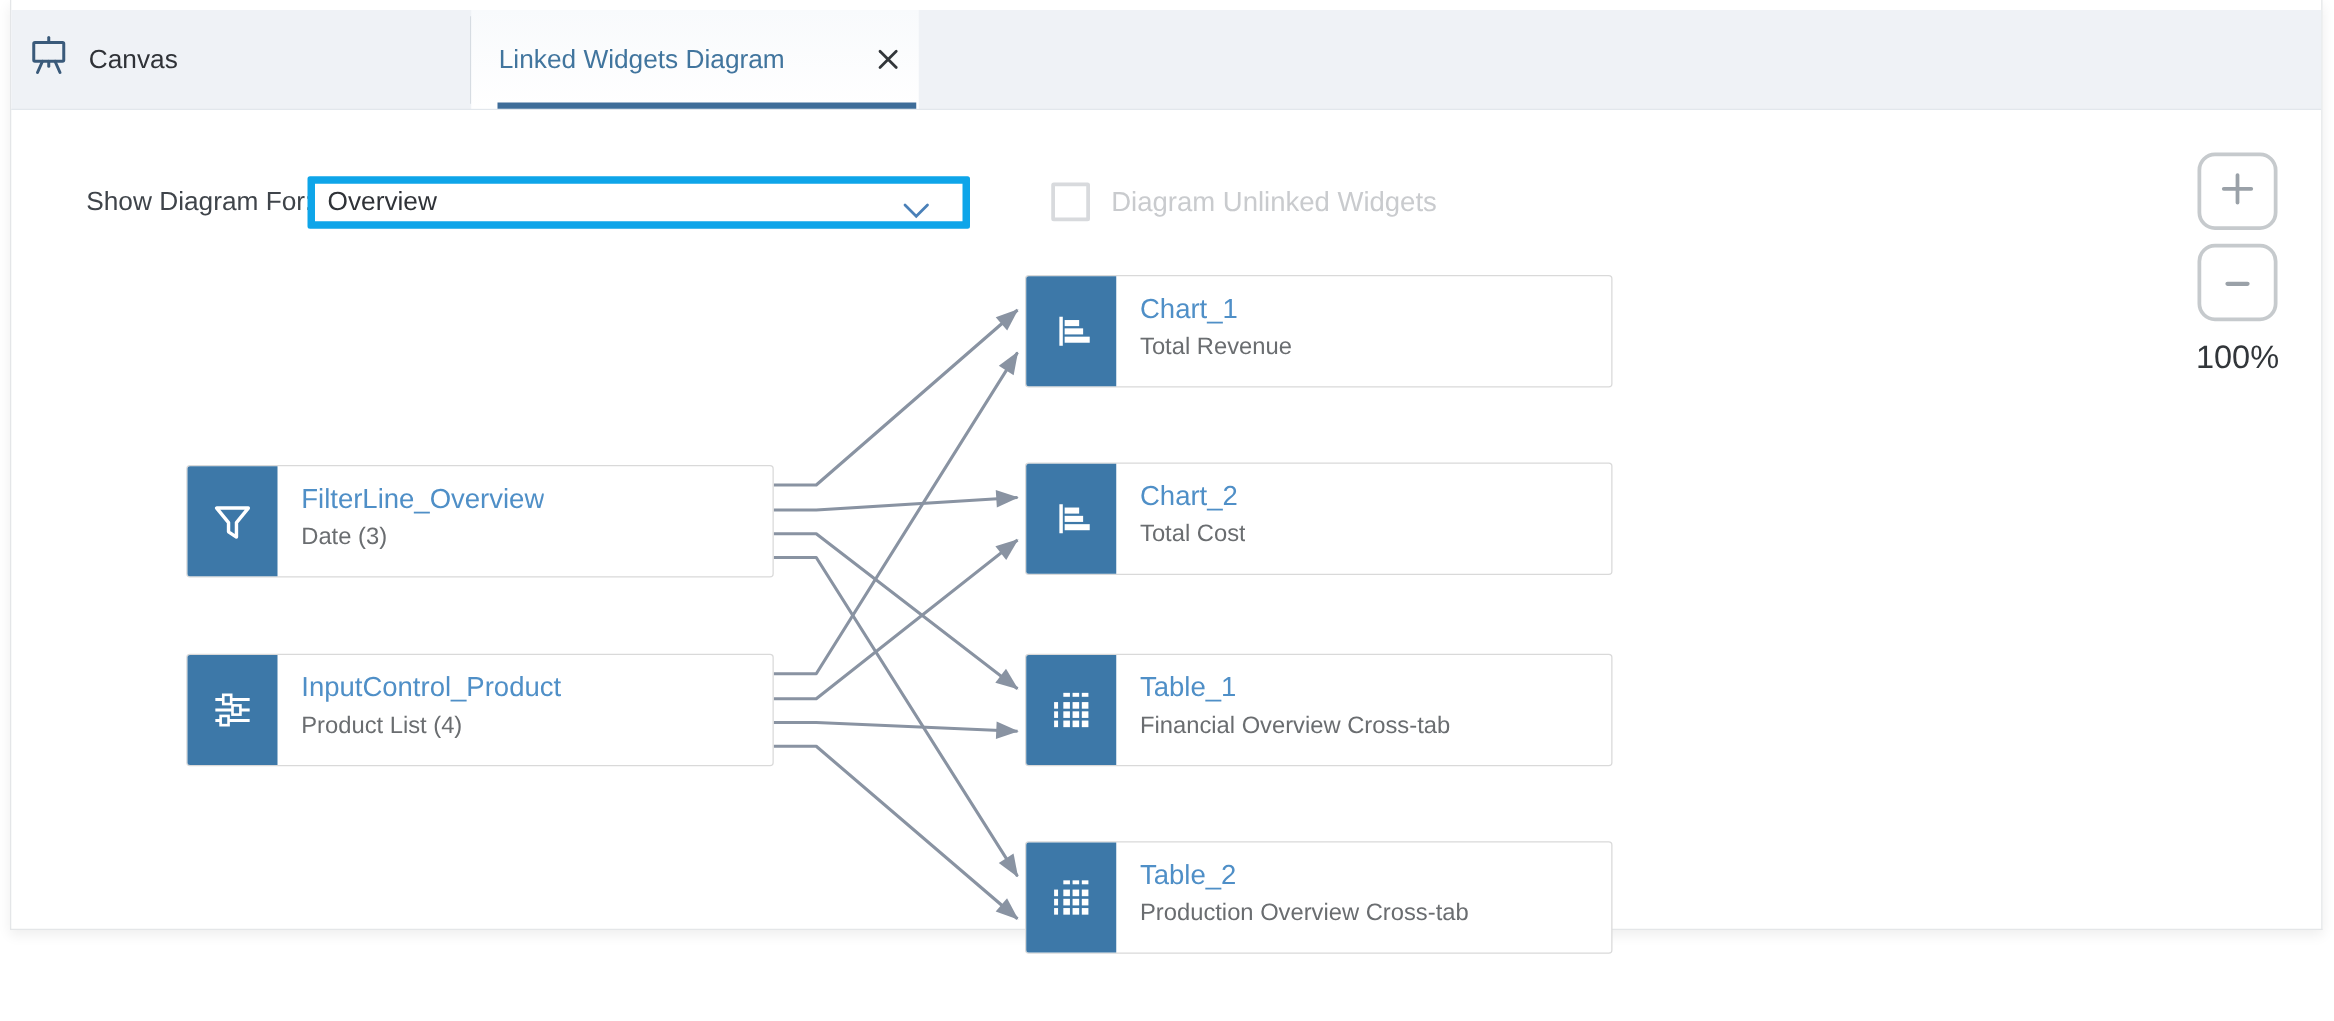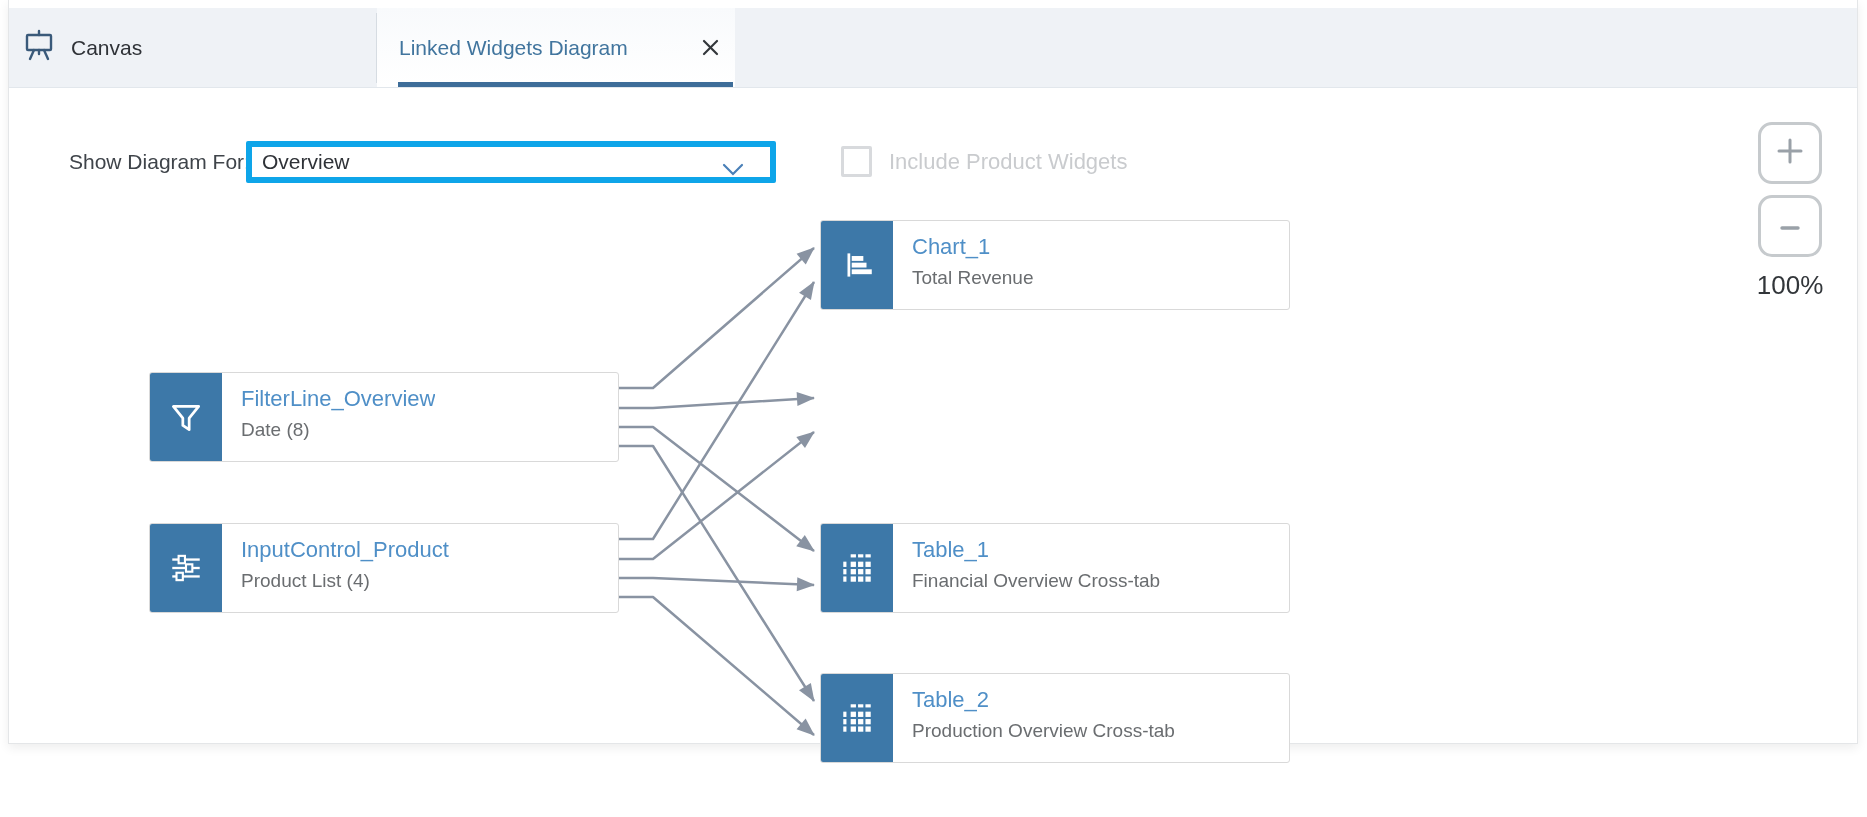--- a/index.html
+++ b/index.html
@@ -90,21 +90,21 @@
   <div class="toolbar-label">Show Diagram For:</div>
   <div class="dropdown">
     <span class="dropdown-value">Overview</span>
     <span class="dropdown-chevron">
       <svg width="22" height="13" viewBox="0 0 22 13" fill="none" stroke="#4a80b8" stroke-width="2.2" stroke-linecap="round">
         <path d="M2 2 L11 11 L20 2"></path>
       </svg>
     </span>
   </div>
   <div class="checkbox"></div>
-  <div class="checkbox-label">Include Product Widgets</div>
+  <div class="checkbox-label">Diagram Unlinked Widgets</div>
 
   <div class="zoom-btn zoom-in">
     <span>
       <svg width="28" height="28" viewBox="0 0 28 28" stroke="#9aa1a8" stroke-width="3" stroke-linecap="round">
         <path d="M14 3 V25"></path>
           <path d="M3 14 H25"></path>
       </svg>
     </span>
   </div>
   <div class="zoom-btn zoom-out">
@@ -133,21 +133,21 @@
     </svg>
 
   <div class="node src-0">
     <div class="node-icon">
       <svg width="38" height="38" viewBox="0 0 36 36" fill="none" stroke="#ffffff" stroke-width="2.6" stroke-linejoin="round">
         <path d="M6 8 H30 L21 19 V30 L15 26 V19 Z"></path>
       </svg>
     </div>
     <div class="node-text">
       <div class="node-title">FilterLine_Overview</div>
-      <div class="node-subtitle">Date (8)</div>
+      <div class="node-subtitle">Date (3)</div>
     </div>
   </div>
   <div class="node src-1">
     <div class="node-icon">
       <svg width="38" height="38" viewBox="0 0 36 36">
         <g stroke="#ffffff" stroke-width="2.2">
           <path d="M5 10 H31"></path>
             <path d="M5 18 H31"></path>
             <path d="M5 26 H31"></path>
         </g>
@@ -169,20 +169,34 @@
       <svg width="38" height="38" viewBox="0 0 36 36" fill="#ffffff">
         <rect x="9" y="7" width="2.6" height="22"></rect>
         <rect x="13" y="9.5" width="11" height="4.6"></rect>
         <rect x="13" y="15.8" width="14" height="4.6"></rect>
         <rect x="13" y="22.1" width="19" height="4.6"></rect>
       </svg>
     </div>
     <div class="node-text">
       <div class="node-title">Chart_1</div>
       <div class="node-subtitle">Total Revenue</div>
+    </div>
+  </div>
+  <div class="node tgt-1">
+    <div class="node-icon">
+      <svg width="38" height="38" viewBox="0 0 36 36" fill="#ffffff">
+        <rect x="9" y="7" width="2.6" height="22"></rect>
+        <rect x="13" y="9.5" width="11" height="4.6"></rect>
+        <rect x="13" y="15.8" width="14" height="4.6"></rect>
+        <rect x="13" y="22.1" width="19" height="4.6"></rect>
+      </svg>
+    </div>
+    <div class="node-text">
+      <div class="node-title">Chart_2</div>
+      <div class="node-subtitle">Total Cost</div>
     </div>
   </div>
   <div class="node tgt-2">
     <div class="node-icon">
       <svg width="38" height="38" viewBox="0 0 36 36" fill="#ffffff">
         <rect x="12" y="5" width="5" height="3"></rect>
           <rect x="19" y="5" width="5" height="3"></rect>
           <rect x="26" y="5" width="5" height="3"></rect>
         <rect x="5" y="12" width="3" height="5"></rect>
           <rect x="5" y="19" width="3" height="5"></rect>

